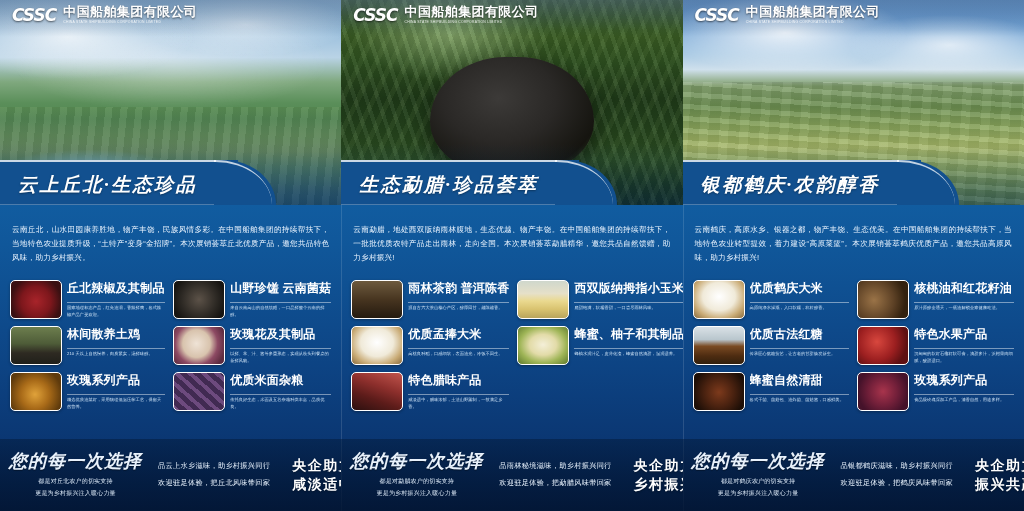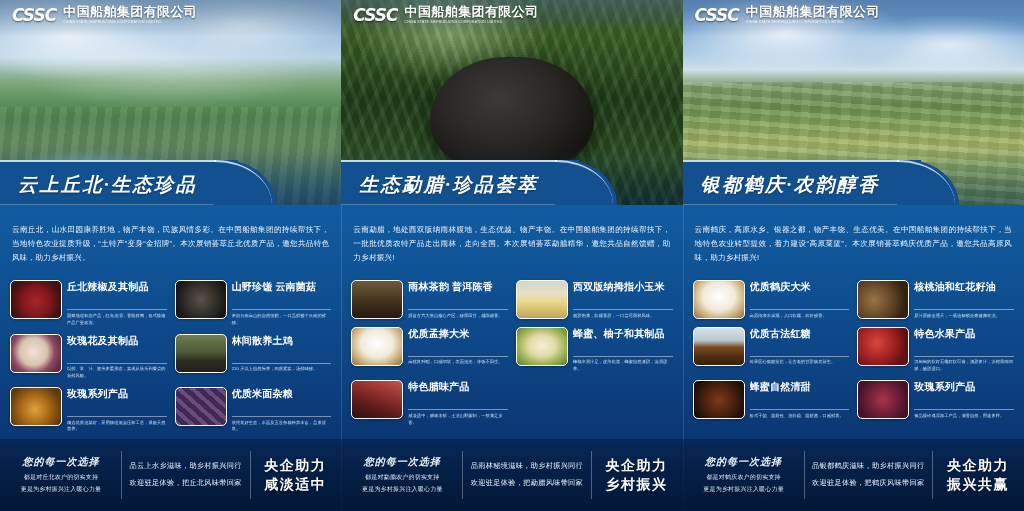--- a/index.html
+++ b/index.html
@@ -136,23 +136,23 @@
     column-gap:8px;row-gap:7px;
   }
   .card{display:flex;align-items:flex-start;gap:5px;}
   .thumb{
     flex:0 0 52px;width:52px;height:39px;border-radius:5px;
     border:1.4px solid #ffffff;box-sizing:border-box;overflow:hidden;
     box-shadow:0 1px 3px rgba(0,0,0,.32);
   }
   .card-txt{flex:1;min-width:0;padding-top:1px;}
   .card-title{
-    font-size:10px;font-weight:700;color:#ffffff;line-height:1.2;
+    font-size:12px;font-weight:700;color:#ffffff;line-height:1.2;
     letter-spacing:.2px;white-space:nowrap;overflow:hidden;text-overflow:ellipsis;
-    padding-bottom:16px;border-bottom:1px solid rgba(255,255,255,.45);
+    padding-bottom:6px;border-bottom:1px solid rgba(255,255,255,.45);
   }
   .card-desc{
     margin-top:2.5px;font-size:4.2px;line-height:1.65;color:#cfe4f7;letter-spacing:.1px;
   }
 
   
   .t-chili{background:radial-gradient(circle at 50% 55%,#a8242a 0%,#7d171c 46%,#3a1012 78%),repeating-linear-gradient(28deg,#b02a30 0 3px,#6d1418 3px 6px);}
   .t-mushroom{background:radial-gradient(circle at 50% 50%,#5c5248 0%,#2e2a25 55%,#171512 85%),repeating-linear-gradient(-38deg,#4a423a 0 3px,#211e19 3px 7px);}
   .t-rose{background:radial-gradient(circle at 45% 45%,#efe3d6 0%,#d8c3ad 40%,#8d4a63 62%,#5e2c40 86%);}
   .t-chicken{background:linear-gradient(180deg,#6d7e4e 0%,#4e5c38 45%,#2e2a22 70%,#20201a 100%),radial-gradient(circle at 52% 48%,#2a2420 0 38%,transparent 40%);}
@@ -174,21 +174,21 @@
   .footer{
     margin-top:auto;height:72px;flex:0 0 72px;
     display:flex;align-items:center;
     background:linear-gradient(180deg,rgba(3,28,62,.55),rgba(2,20,48,.85));
     padding:0 9px;box-sizing:border-box;
   }
   .f-col{display:flex;flex-direction:column;justify-content:center;}
   .f-col.a{flex:0 0 104px;align-items:center;}
   .f-script{
     font-family:"Liberation Serif","DejaVu Serif",serif;
-    font-size:10px;font-style:italic;font-weight:700;color:#e8f1fb;
+    font-size:18px;font-style:italic;font-weight:700;color:#e8f1fb;
     letter-spacing:1px;white-space:nowrap;line-height:1.1;
     text-shadow:0 1px 1px rgba(0,0,0,.4);
   }
   .f-sub{margin-top:5px;font-size:6px;line-height:1.75;color:#dce9f7;text-align:center;letter-spacing:.2px;white-space:nowrap;}
   .f-div{width:1px;align-self:stretch;margin:12px 8px;background:rgba(255,255,255,.3);}
   .f-col.b{flex:1;align-items:center;}
   .f-mid{font-size:7.2px;line-height:2.3;color:#eaf4ff;text-align:center;letter-spacing:.3px;white-space:nowrap;}
   .f-col.c{flex:0 0 74px;align-items:center;}
   .f-big{font-size:14px;font-weight:700;color:#ffffff;line-height:1.35;letter-spacing:1.5px;white-space:nowrap;text-shadow:0 1px 2px rgba(0,0,0,.35);}
 </style>
@@ -229,31 +229,31 @@
         </div>
       </div>
       <div class="card">
         <div class="thumb t-mushroom"></div>
         <div class="card-txt">
           <div class="card-title">山野珍馐 云南菌菇</div>
           <div class="card-desc">来自云南高山的自然馈赠，一口品鲜整个云南的鲜醇。</div>
         </div>
       </div>
       <div class="card">
+        <div class="thumb t-chicken"></div>
+        <div class="card-txt">
+          <div class="card-title">林间散养土鸡</div>
+          <div class="card-desc">210 天以上自然慢养，肉质紧实，汤鲜味醇。</div>
+        </div>
+      </div>
+      <div class="card">
         <div class="thumb t-rose"></div>
         <div class="card-txt">
           <div class="card-title">玫瑰花及其制品</div>
           <div class="card-desc">以鲜、萃、汁、酱等多重形态，实现从枝头到餐桌的新鲜风貌。</div>
-        </div>
-      </div>
-      <div class="card">
-        <div class="thumb t-chicken"></div>
-        <div class="card-txt">
-          <div class="card-title">林间散养土鸡</div>
-          <div class="card-desc">210 天以上自然慢养，肉质紧实，汤鲜味醇。</div>
         </div>
       </div>
       <div class="card">
         <div class="thumb t-oil"></div>
         <div class="card-txt">
           <div class="card-title">玫瑰系列产品</div>
           <div class="card-desc">精选优质油菜籽，采用物理低温压榨工艺，保留天然营养。</div>
         </div>
       </div>
       <div class="card">

